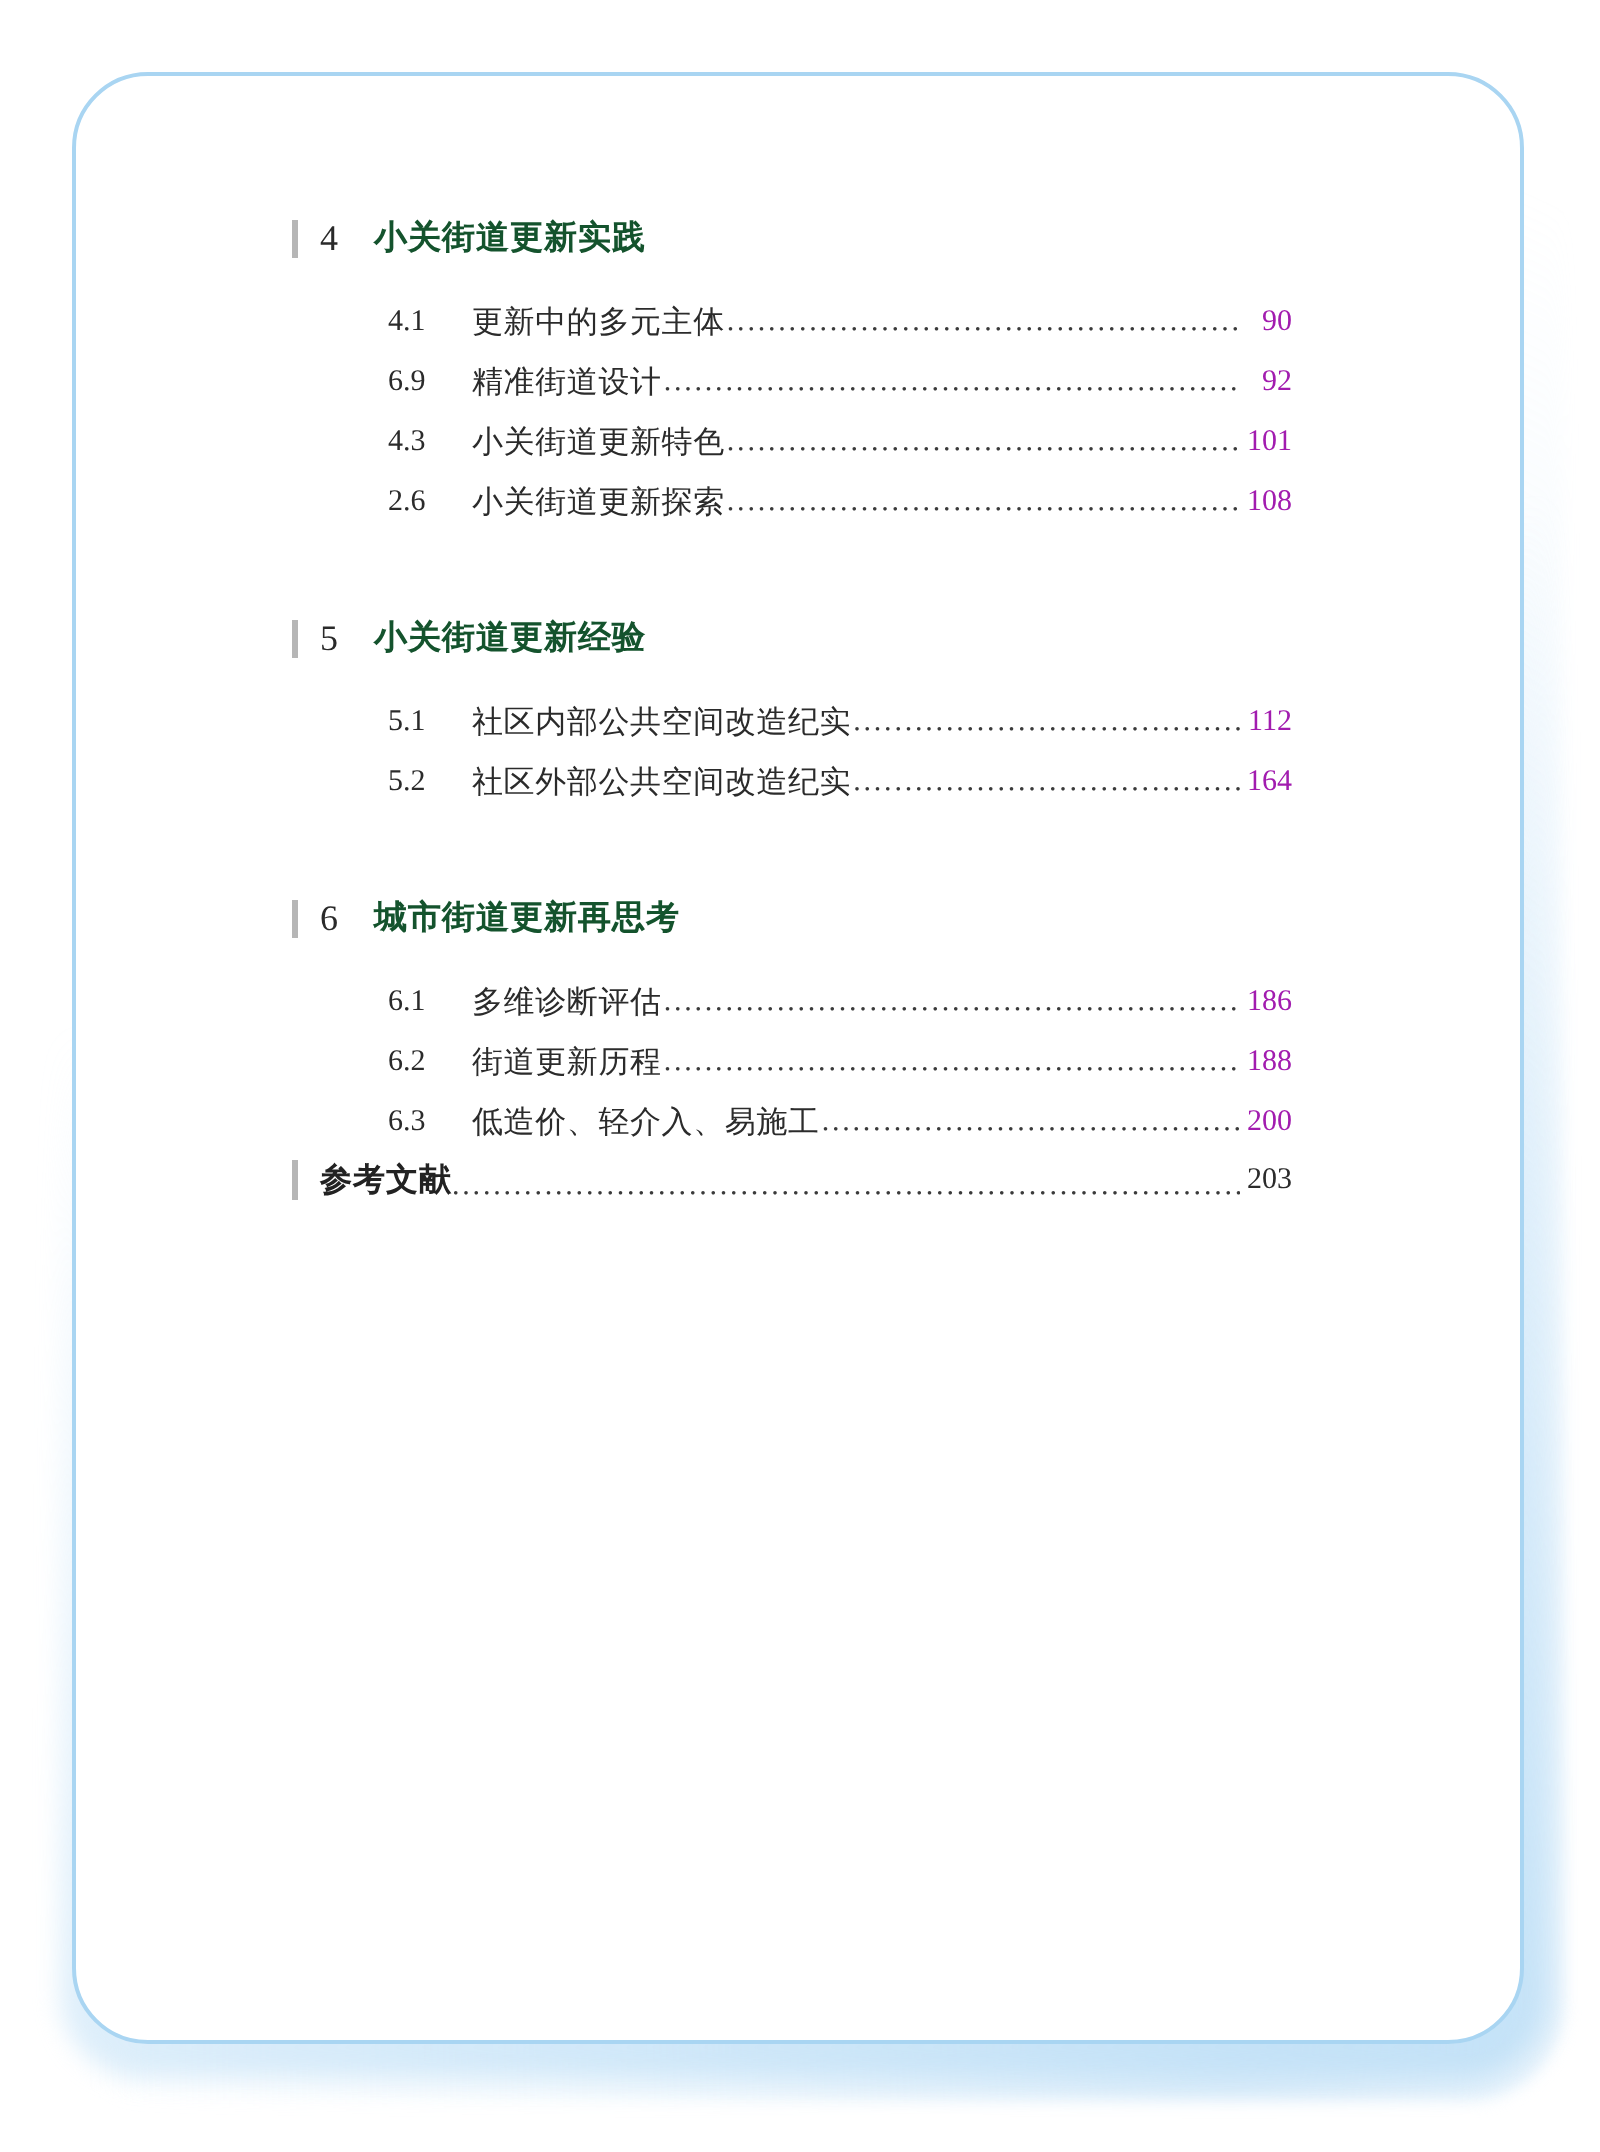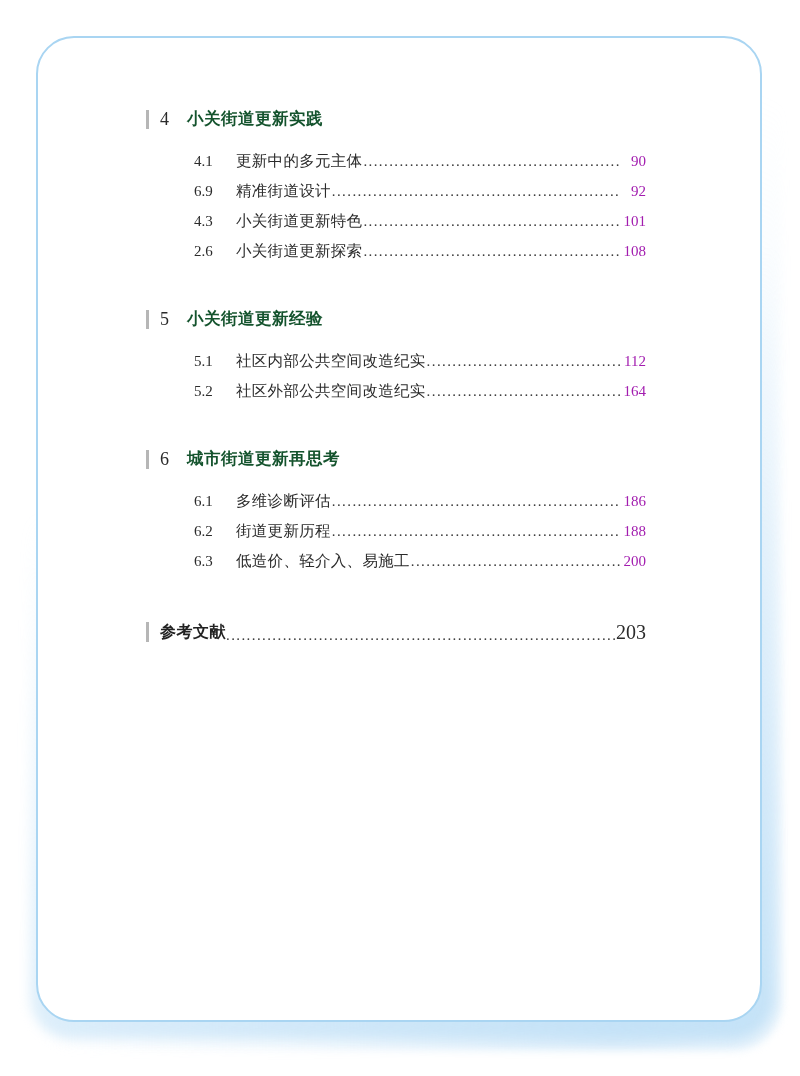--- a/index.html
+++ b/index.html
@@ -141,21 +141,20 @@
     font-size: 15px;
     color: #a21caf;
     text-align: right;
     min-width: 26px;
   }
 
   
   .refs-row {
     display: flex;
     align-items: center;
-    margin-top: 42px;
     height: 28px;
   }
   .refs-bar {
     width: 3px;
     height: 20px;
     background: #b6b6b6;
     flex: 0 0 auto;
     margin-right: 11px;
   }
   .refs-title {
@@ -178,21 +177,21 @@
     font-size: 15px;
     letter-spacing: 1.4px;
     color: #3a3a3a;
     display: block;
     white-space: nowrap;
     line-height: 34px;
   }
   .refs-page {
     flex: 0 0 auto;
     font-family: "Liberation Serif", "DejaVu Serif", serif;
-    font-size: 20px;
+    font-size: 15px;
     color: #2b2b2b;
     text-align: right;
     min-width: 26px;
   }
 </style>
 </head>
 <body>
 
 <div id="page-glow-2"></div>
 <div id="page-glow"></div>

